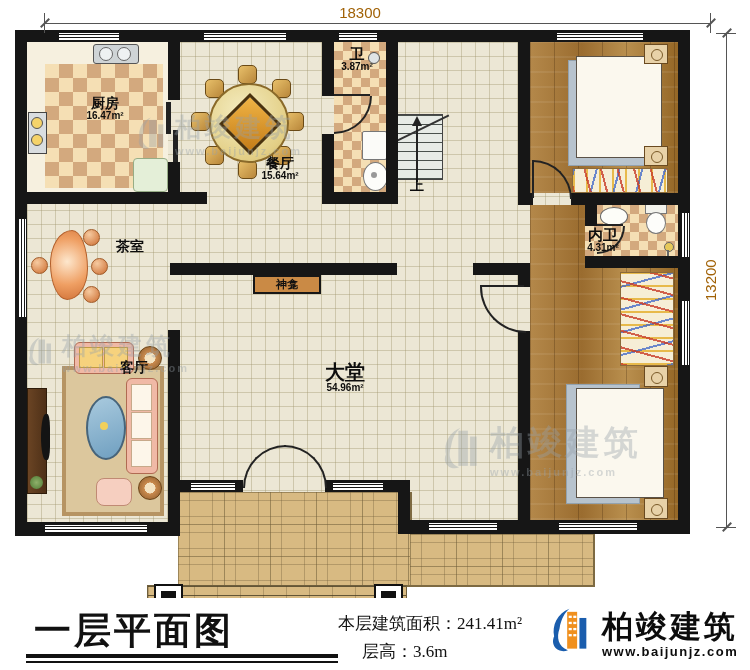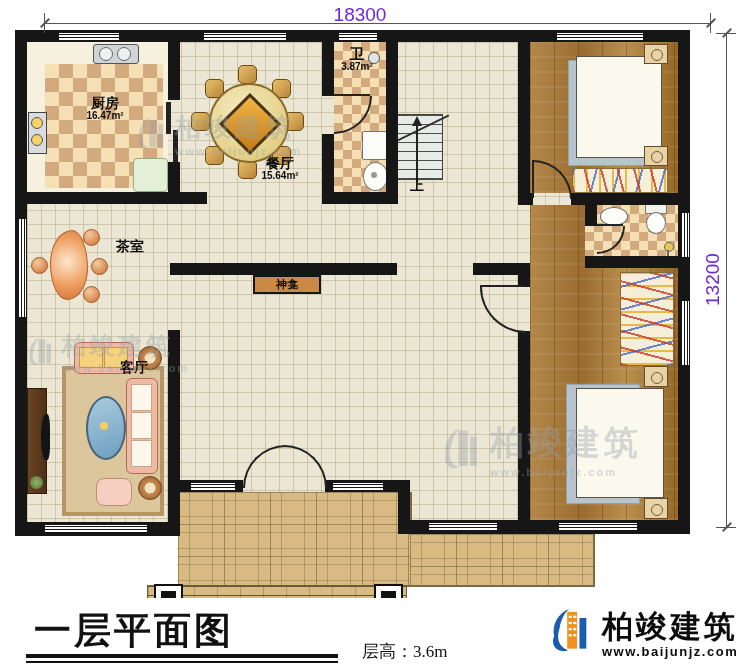--- a/index.html
+++ b/index.html
@@ -78,21 +78,21 @@
   .stairs{position:absolute;background:#e7ebe6;border:1px solid #444;z-index:8;
     background-image:repeating-linear-gradient(0deg,#49504c 0 1px,transparent 1px 9px);}
   
   .wm{position:absolute;z-index:45;opacity:.38;color:#97a1a9;display:flex;align-items:center;gap:6px;
       pointer-events:none;}
   .wm .t1{font-weight:700;letter-spacing:4px;}
   .wm .t2{font-weight:700;letter-spacing:2px;font-size:11px;}
   
   .dim{position:absolute;z-index:50;color:#333;}
   .dimline{position:absolute;background:#555;z-index:50;}
-  .dimtxt{font-size:19px;color:#6d28d9;font-weight:400;font-family:"Liberation Sans",sans-serif;}
+  .dimtxt{font-size:15px;color:#a16207;font-weight:400;font-family:"Liberation Sans",sans-serif;}
   
   .footer{position:absolute;left:0;top:598px;width:750px;height:72px;background:#fff;z-index:60;}
   .f-title{position:absolute;font-family:"Liberation Serif","DejaVu Serif",serif;color:#111;font-weight:700;}
   .f-serif{position:absolute;font-family:"Liberation Serif","DejaVu Serif",serif;color:#111;}
   .brandname{position:absolute;font-weight:900;color:#0c0c0c;font-size:31px;letter-spacing:3px;}
   .brandurl{position:absolute;font-weight:700;color:#0c0c0c;font-size:13px;letter-spacing:1.5px;}
   .col{position:absolute;background:#fff;border:2px solid #111;z-index:12;}
   .col:before{content:"";position:absolute;left:5px;top:5px;width:15px;height:15px;background:#111;}
   .steps{position:absolute;z-index:11;background-color:#d8ba82;border:1px solid #6f5f3c;
     background-image:linear-gradient(rgba(70,60,35,.8) 1px,transparent 1px),
@@ -261,22 +261,30 @@
     <div class="ar14">16.47m²</div>
   </div>
   <div class="lbl" style="left:230px;top:156px;width:100px;">
     <div class="nm18">餐厅</div>
     <div class="ar14">15.64m²</div>
   </div>
   <div class="lbl" style="left:327px;top:46px;width:60px;">
     <div class="nm16">卫</div>
     <div class="ar14">3.87m²</div>
   </div>
+  <div class="lbl" style="left:568px;top:227px;width:70px;">
+    <div class="nm16">内卫</div>
+    <div class="ar14">4.31m²</div>
+  </div>
   <div class="lbl nm18" style="left:100px;top:240px;width:60px;font-family:Liberation Mono, monospace;">茶室</div>
   <div class="lbl nm18" style="left:104px;top:360px;width:60px;">客厅</div>
+  <div class="lbl" style="left:300px;top:362px;width:90px;">
+    <div class="nm20">大堂</div>
+    <div class="ar14">54.96m²</div>
+  </div>
 
   <div class="wm" style="left:135px;top:110px;">
     <svg width="34" height="38" viewBox="0 0 60 66">
       <path d="M28 4 C12 10 5 26 8 40 C2 54 16 63 26 58 C13 53 11 41 15 30 C17 17 22 9 28 4Z" fill="#97a1a9"></path>
       <rect x="25" y="8" width="13" height="48" fill="#97a1a9"></rect>
         <rect x="41" y="16" width="9" height="40" fill="#97a1a9"></rect>
     </svg>
     <div>
         <div class="t1" style="font-size:26px;">柏竣建筑</div>
          <div class="t2">www.baijunjz.com</div>
@@ -316,20 +324,23 @@
   <div class="dimline" style="left:716px;top:33px;width:20px;height:1px;"></div>
   <div class="dimline" style="left:716px;top:527px;width:20px;height:1px;"></div>
   <div class="dimline" style="left:721px;top:32px;width:12px;height:2px;transform:rotate(-45deg);"></div>
   <div class="dimline" style="left:721px;top:526px;width:12px;height:2px;transform:rotate(-45deg);"></div>
   <div class="dim dimtxt" style="left:702px;top:240px;width:20px;writing-mode:vertical-rl;transform:rotate(180deg);text-align:center;height:80px;">13200</div>
 
   <div class="footer">
     <div class="f-title" style="left:34px;top:8px;font-size:37px;letter-spacing:3px;">一层平面图</div>
     <div class="abs" style="left:26px;top:56px;width:312px;height:4px;background:#111;"></div>
     <div class="abs" style="left:26px;top:63px;width:312px;height:2px;background:#111;"></div>
+    <div class="f-serif" style="left:338px;top:14px;font-size:17px;">
+      <span>本层建筑面积：</span><span>241.41m²</span>
+    </div>
     <div class="f-serif" style="left:362px;top:42px;font-size:17px;">
       <span>层高：</span><span>3.6m</span>
     </div>
     <svg style="position:absolute;left:548px;top:6px;" width="46" height="54" viewBox="0 0 60 66">
       <path d="M28 4 C12 10 5 26 8 40 C2 54 16 63 26 58 C13 53 11 41 15 30 C17 17 22 9 28 4Z" fill="#1a5dad"></path>
       <rect x="25" y="8" width="13" height="48" fill="#f0901e"></rect>
       <rect x="41" y="16" width="9" height="40" fill="#1a5dad"></rect>
       <rect x="27" y="13" width="4" height="3" fill="#fff"></rect>
         <rect x="33" y="13" width="4" height="3" fill="#fff"></rect>
       <rect x="27" y="21" width="4" height="3" fill="#fff"></rect>

